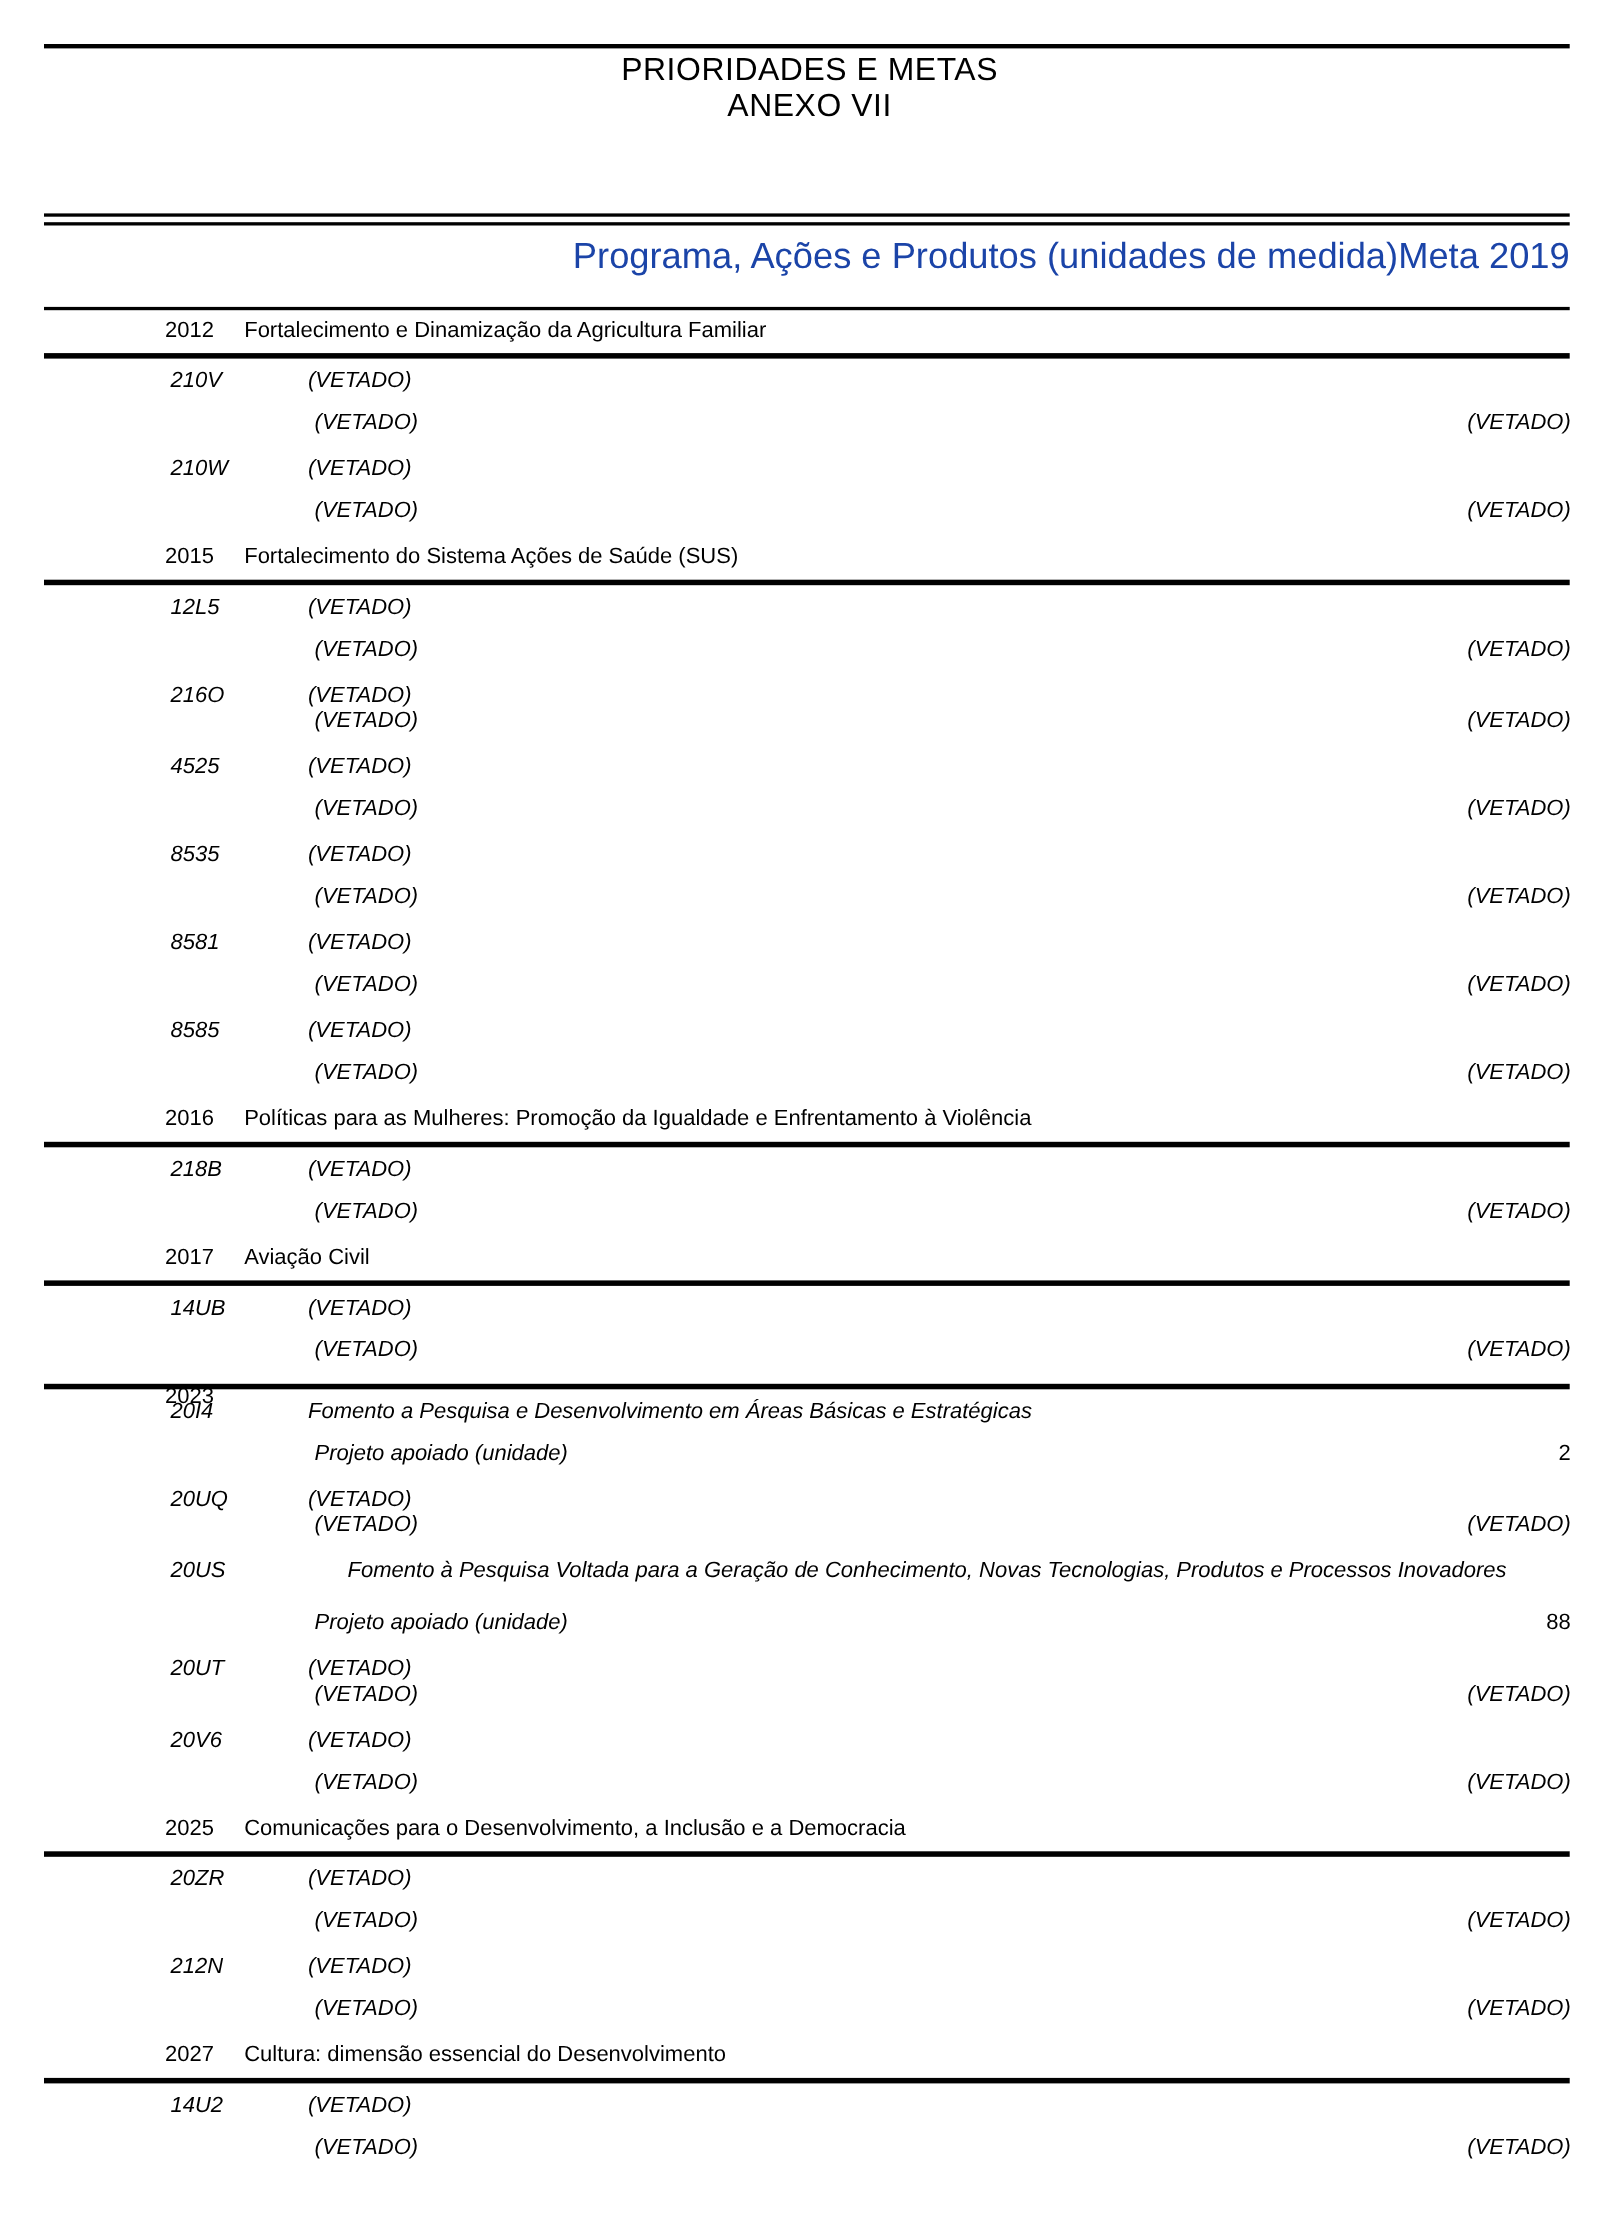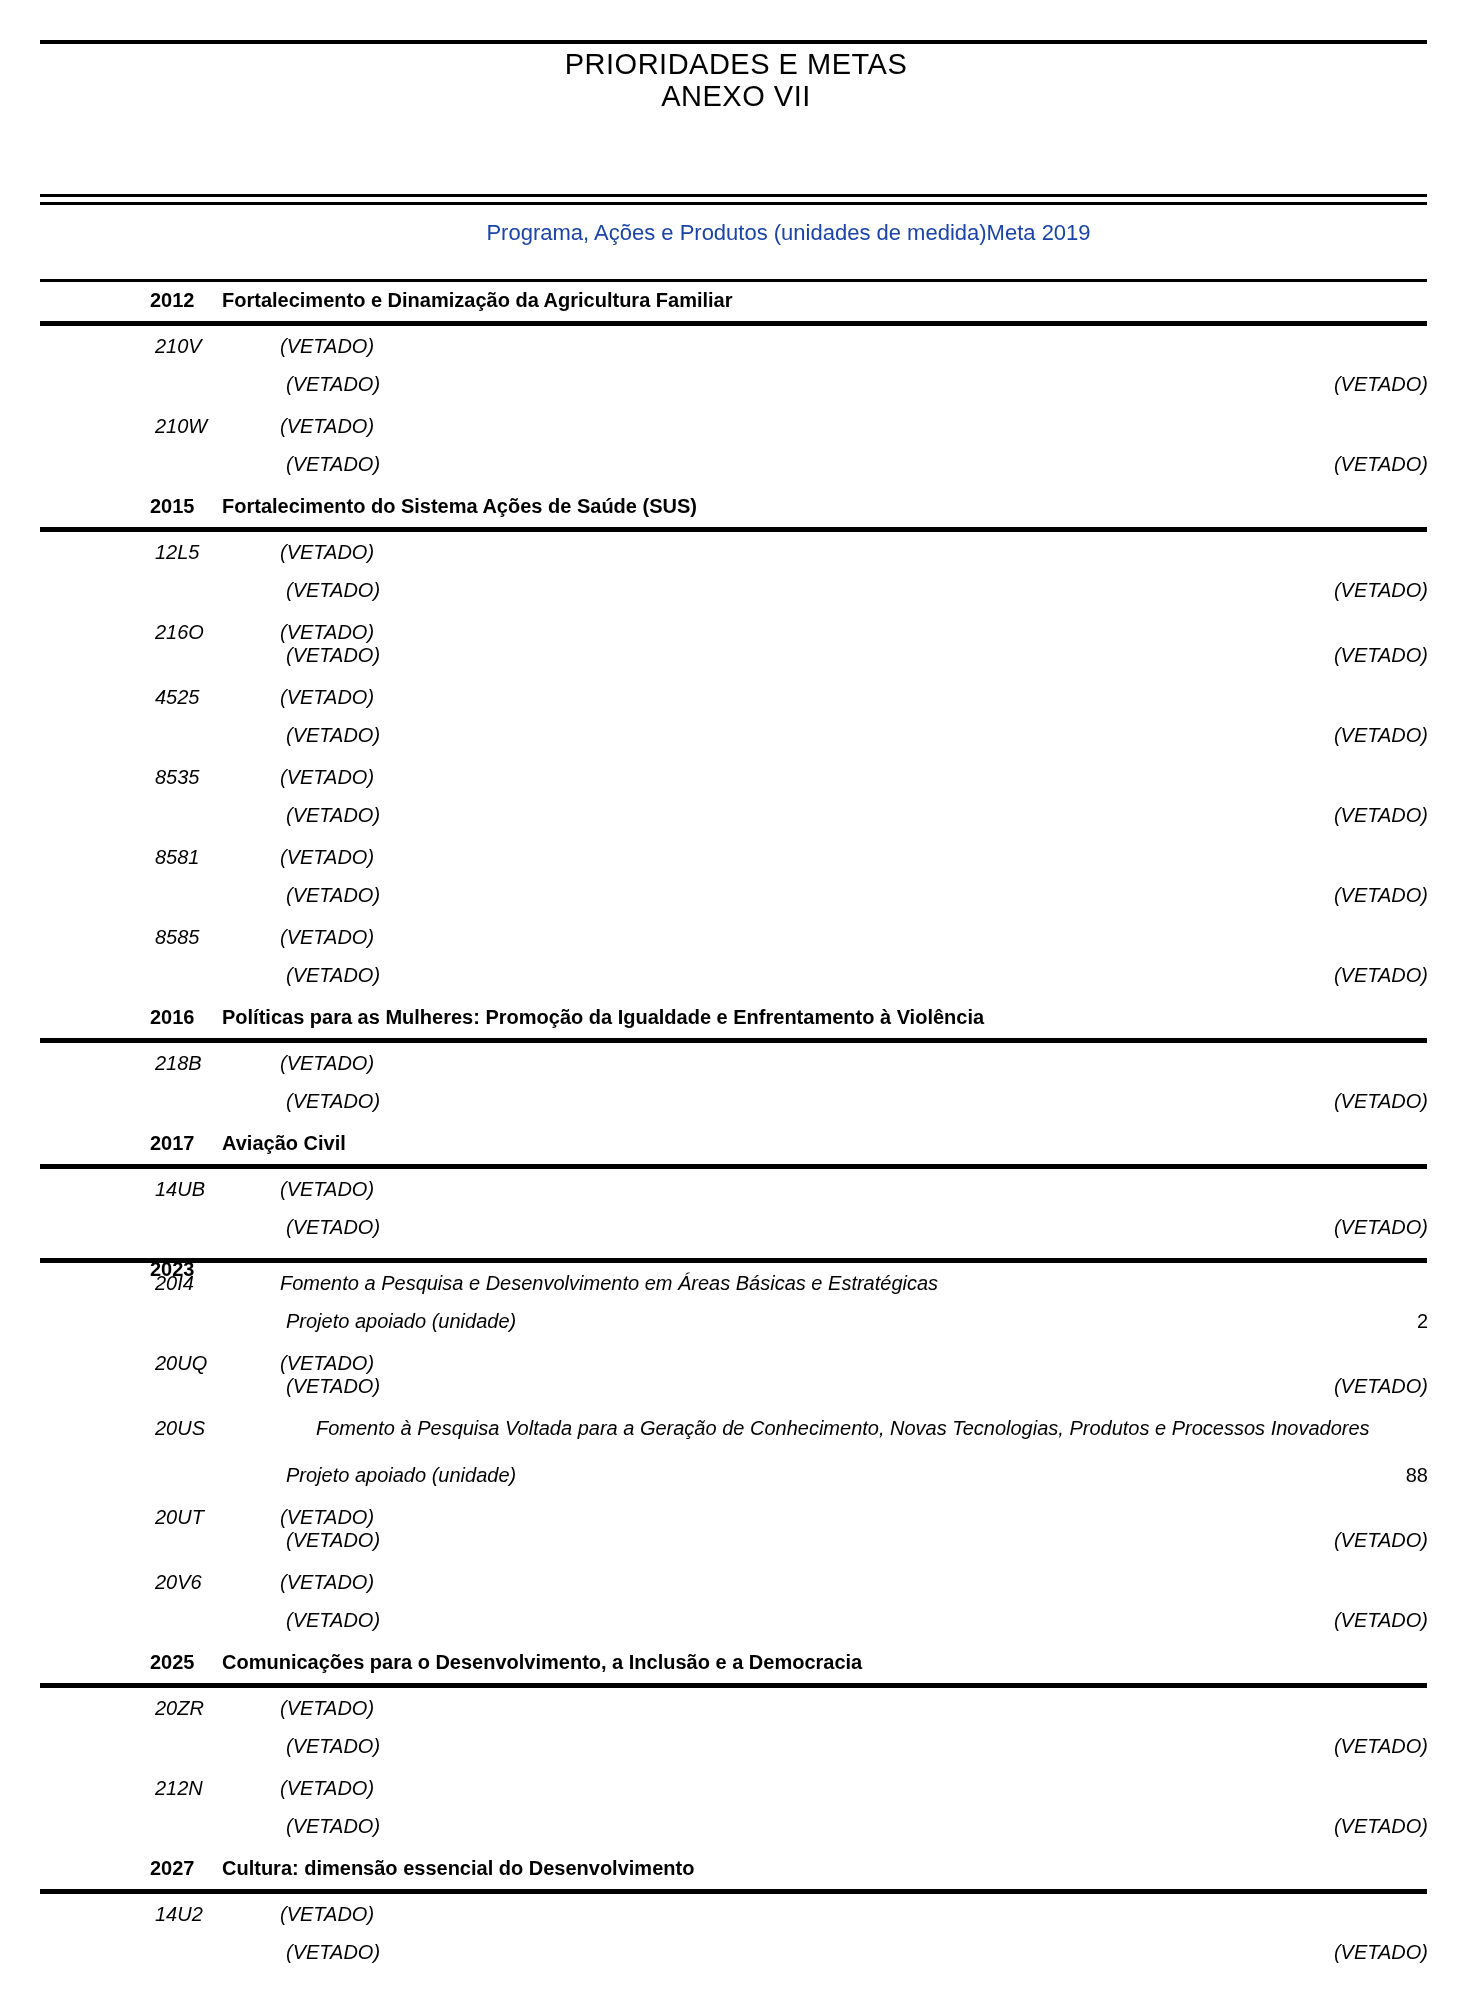--- a/index.html
+++ b/index.html
@@ -22,34 +22,34 @@
     letter-spacing: 0.5px;
   }
 
   .double-rule { margin-top: 82px; margin-left: 40px; width: 1387px; }
   .double-rule .bar { height: 3px; background: #000; }
   .double-rule .bar + .bar { margin-top: 5px; }
 
   .thead {
     margin: 11px 45px 12px 150px;
     display: flex;
-    justify-content: center;
+    justify-content: flex-end;
     align-items: baseline;
-    font-size: 22px;
+    font-size: 33px;
     line-height: 33px;
   }
 
   .rule-thin { height: 3px; margin-top: 30px; }
 
   .rows { margin-top: 7px; }
 
   .row { position: relative; font-size: 20px; line-height: 23px; }
   .row .code { position: absolute; left: 150px; top: 0; white-space: nowrap; }
 
-  .program { font-weight: bold; }
+  .program { font-weight: normal; }
   .program .title { display: block; margin-left: 222px; margin-right: 45px; }
 
   .rule-thick { height: 5px; margin: 9px 0 9px 40px; width: 1387px; background: #000; }
 
   .action, .product { font-style: italic; }
   .action .code { left: 155px; }
   .action .name { display: block; margin-left: 280px; margin-right: 130px; white-space: nowrap; }
   .action { margin-bottom: 15px; }
   .action.compact { margin-bottom: 0; }
   .action.wide { margin-bottom: 24px; padding-left: 36px; }

